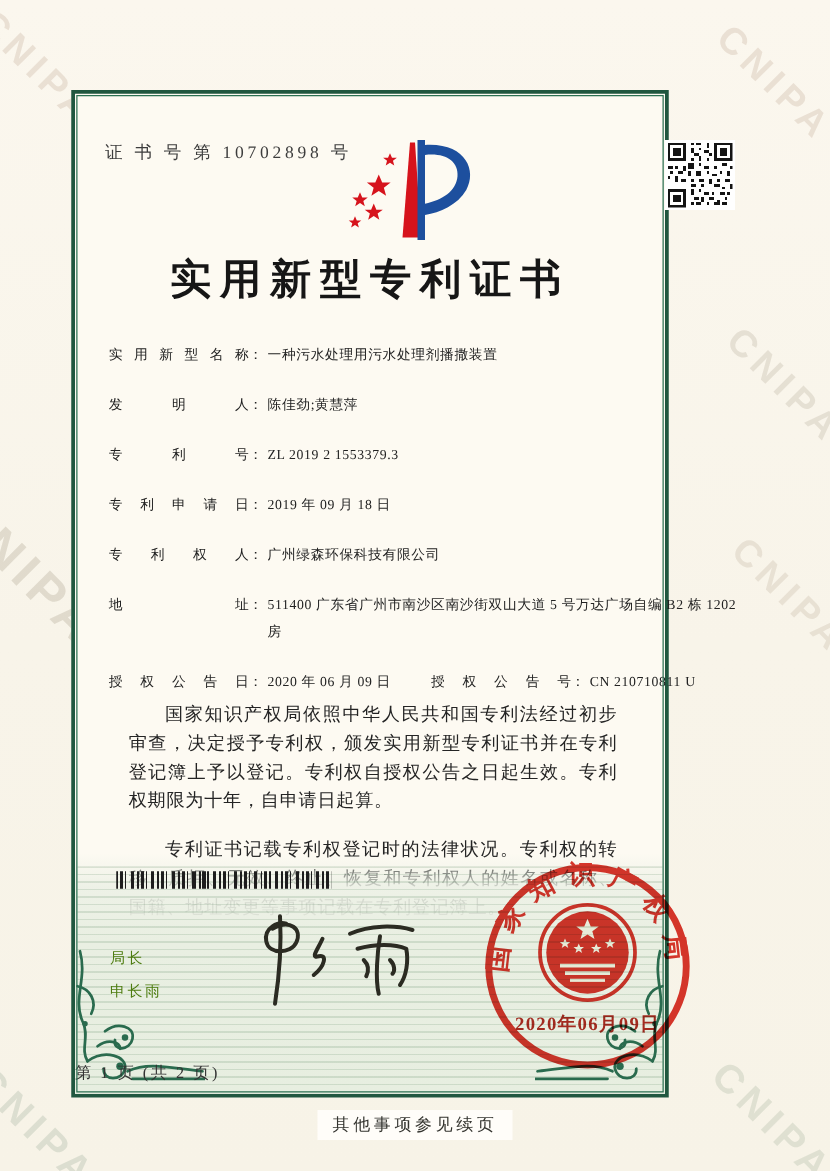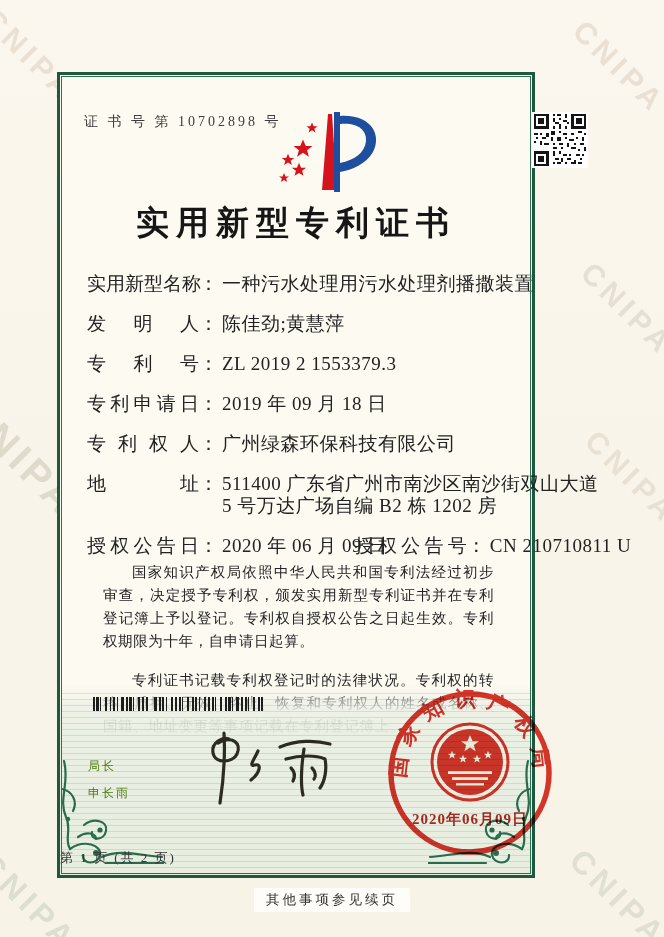--- a/index.html
+++ b/index.html
@@ -31,21 +31,21 @@
   
   .logo{position:absolute;left:216px;top:33px;width:108px;height:88px;}
 
   
   .qr{position:absolute;left:472px;top:37px;width:56px;height:56px;background:#fff;padding:2px;box-sizing:border-box;}
 
   .title{position:absolute;left:0;right:0;top:126px;text-align:center;font-size:33px;font-weight:700;
          letter-spacing:7px;color:#161616;}
 
   
-  .fields{position:absolute;left:27px;top:198px;right:18px;font-size:19px;color:#222;}
+  .fields{position:absolute;left:27px;top:198px;right:18px;font-size:11px;color:#222;}
   .frow{margin-bottom:18px;line-height:22px;white-space:nowrap;}
   .lbl{display:inline-block;width:112px;text-align:justify;text-align-last:justify;vertical-align:top;}
   .colon{display:inline-block;vertical-align:top;}
   .val{display:inline-block;vertical-align:top;margin-left:4px;letter-spacing:.5px;}
   .val-wrap{white-space:normal;max-width:378px;}
   .grant .val{width:128px;}
 
   
   .bodytext{position:absolute;left:27px;right:22px;top:470px;font-size:14.5px;line-height:23px;
             color:#242424;text-align:justify;letter-spacing:.6px;}

